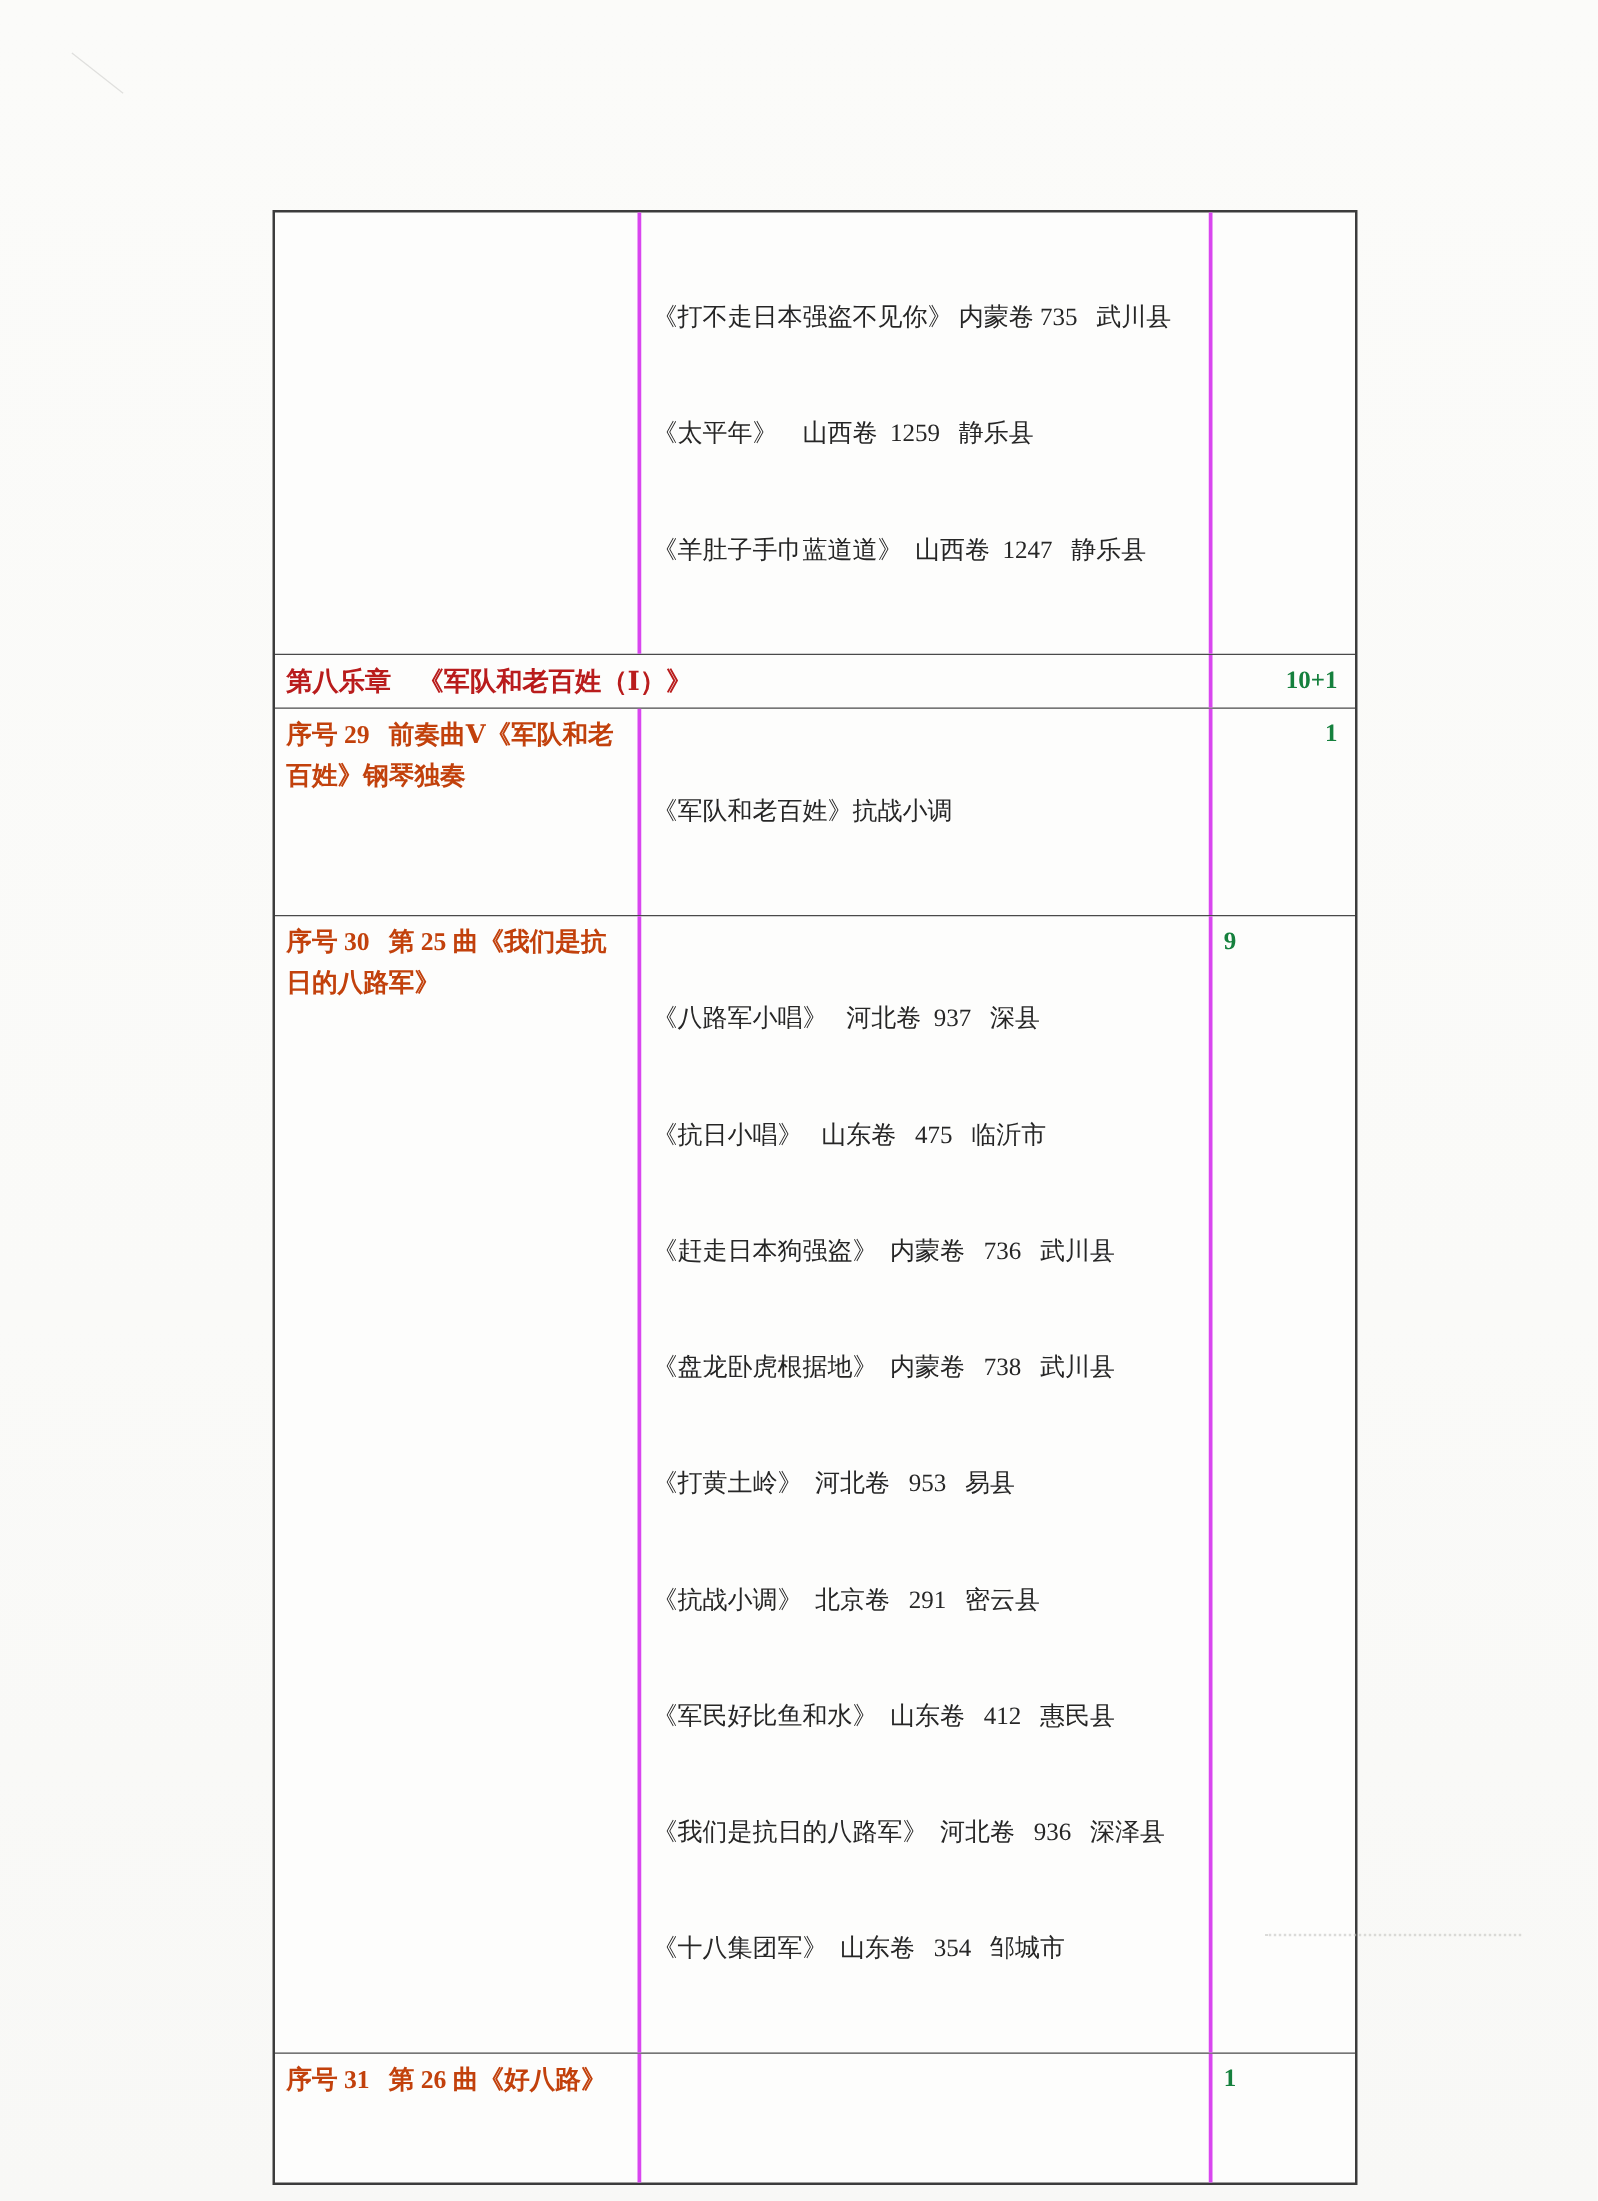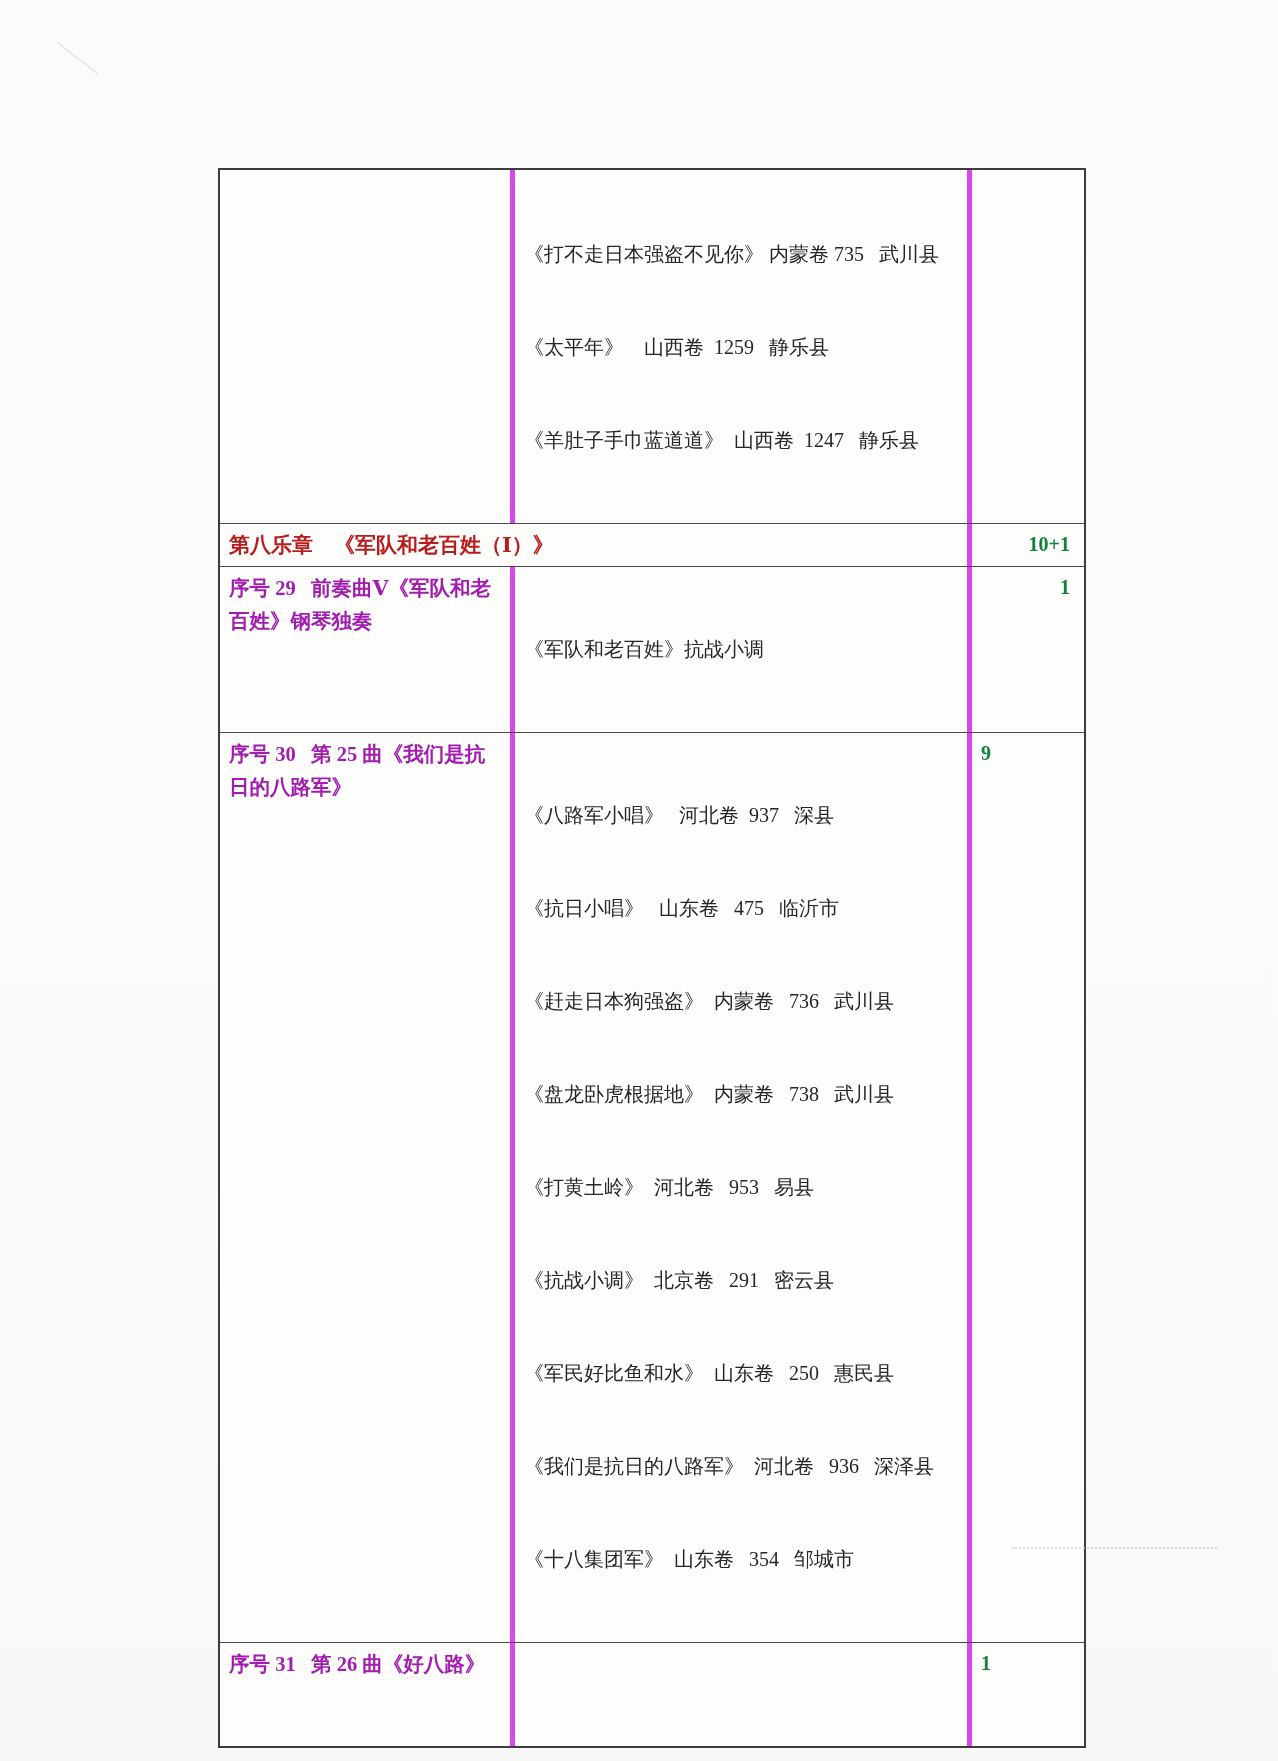--- a/index.html
+++ b/index.html
@@ -13,23 +13,23 @@
   .page{position:absolute;inset:0;background:linear-gradient(180deg,#fbfbf9 0%,#fafaf8 60%,#f8f8f6 100%);}
   .songtable{
     position:absolute;left:218px;top:168px;width:864px;
     border:2px solid #3c3c3c;
     background:#fdfdfc;
   }
   .row{display:grid;grid-template-columns:290px 457px 117px;border-bottom:1px solid #4a4a4a;}
   .row:last-child{border-bottom:none;}
   .row.chapter{grid-template-columns:747px 117px;}
   .cell{padding:5px 9px;box-sizing:border-box;white-space:pre-wrap;}
-  .cell.mid,.cell.cnt{border-left:5px solid #d946ef;}
+  .cell.mid,.cell.cnt{border-left:3px solid #d946ef;}
   .left{
-    font-weight:bold;font-size:20.5px;line-height:33px;color:#a21caf;
+    font-weight:bold;font-size:20.5px;line-height:33px;color:#c2410c;
     display:flex;flex-direction:column;justify-content:flex-start;
   }
   .mid{font-size:20px;line-height:31px;}
   .song{white-space:pre-wrap;}
   .cnt{font-weight:bold;font-size:20px;line-height:30px;text-align:left;color:#15803d;}
   .cnt.right{text-align:right;padding-right:14px;}
   .chapter .chap{font-weight:bold;font-size:21px;line-height:32px;color:#b91c1c;}
   .r-cont{min-height:128px;}
   .r-cont .mid{padding-top:7px;}
   
@@ -75,21 +75,21 @@
 
     <div class="row">
       <div class="cell left"><span>序号 30   第 25 曲《我们是抗日的八路军》</span></div>
       <div class="cell mid">
         <div class="song">《八路军小唱》   河北卷  937   深县</div>
         <div class="song">《抗日小唱》   山东卷   475   临沂市</div>
         <div class="song">《赶走日本狗强盗》  内蒙卷   736   武川县</div>
         <div class="song">《盘龙卧虎根据地》  内蒙卷   738   武川县</div>
         <div class="song">《打黄土岭》  河北卷   953   易县</div>
         <div class="song">《抗战小调》  北京卷   291   密云县</div>
-        <div class="song">《军民好比鱼和水》  山东卷   250   惠民县</div>
+        <div class="song">《军民好比鱼和水》  山东卷   412   惠民县</div>
         <div class="song">《我们是抗日的八路军》  河北卷   936   深泽县</div>
         <div class="song">《十八集团军》  山东卷   354   邹城市</div>
       </div>
       <div class="cell cnt">9</div>
     </div>
 
     <div class="row">
       <div class="cell left"><span>序号 31   第 26 曲《好八路》</span></div>
       <div class="cell mid">
         

